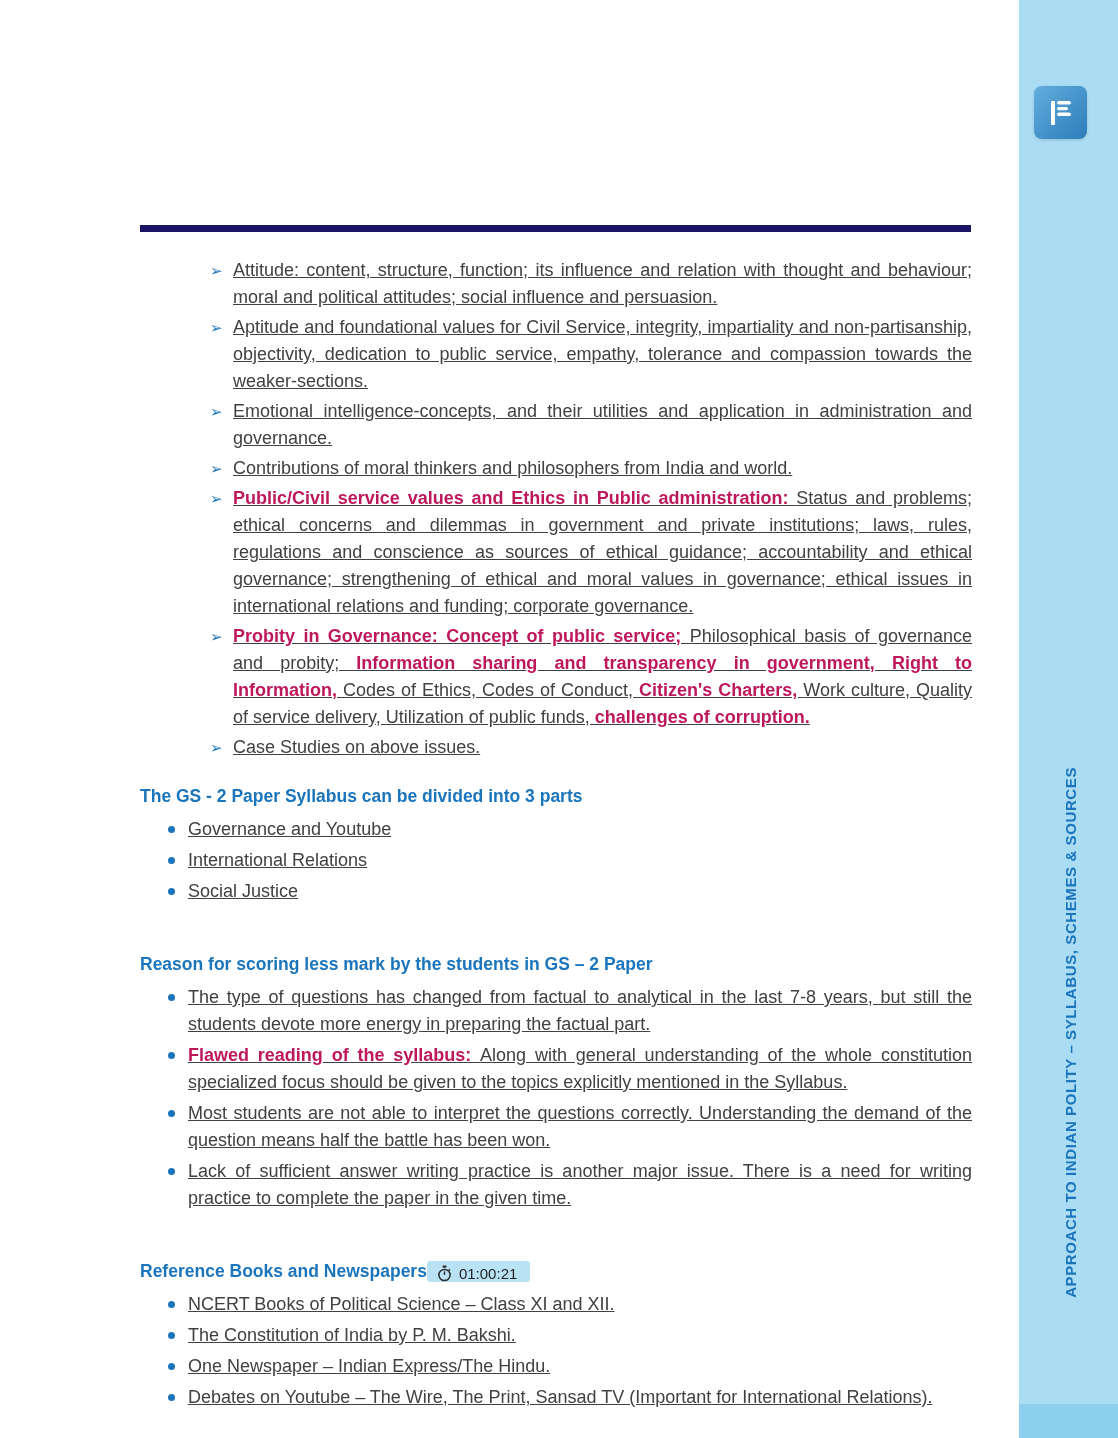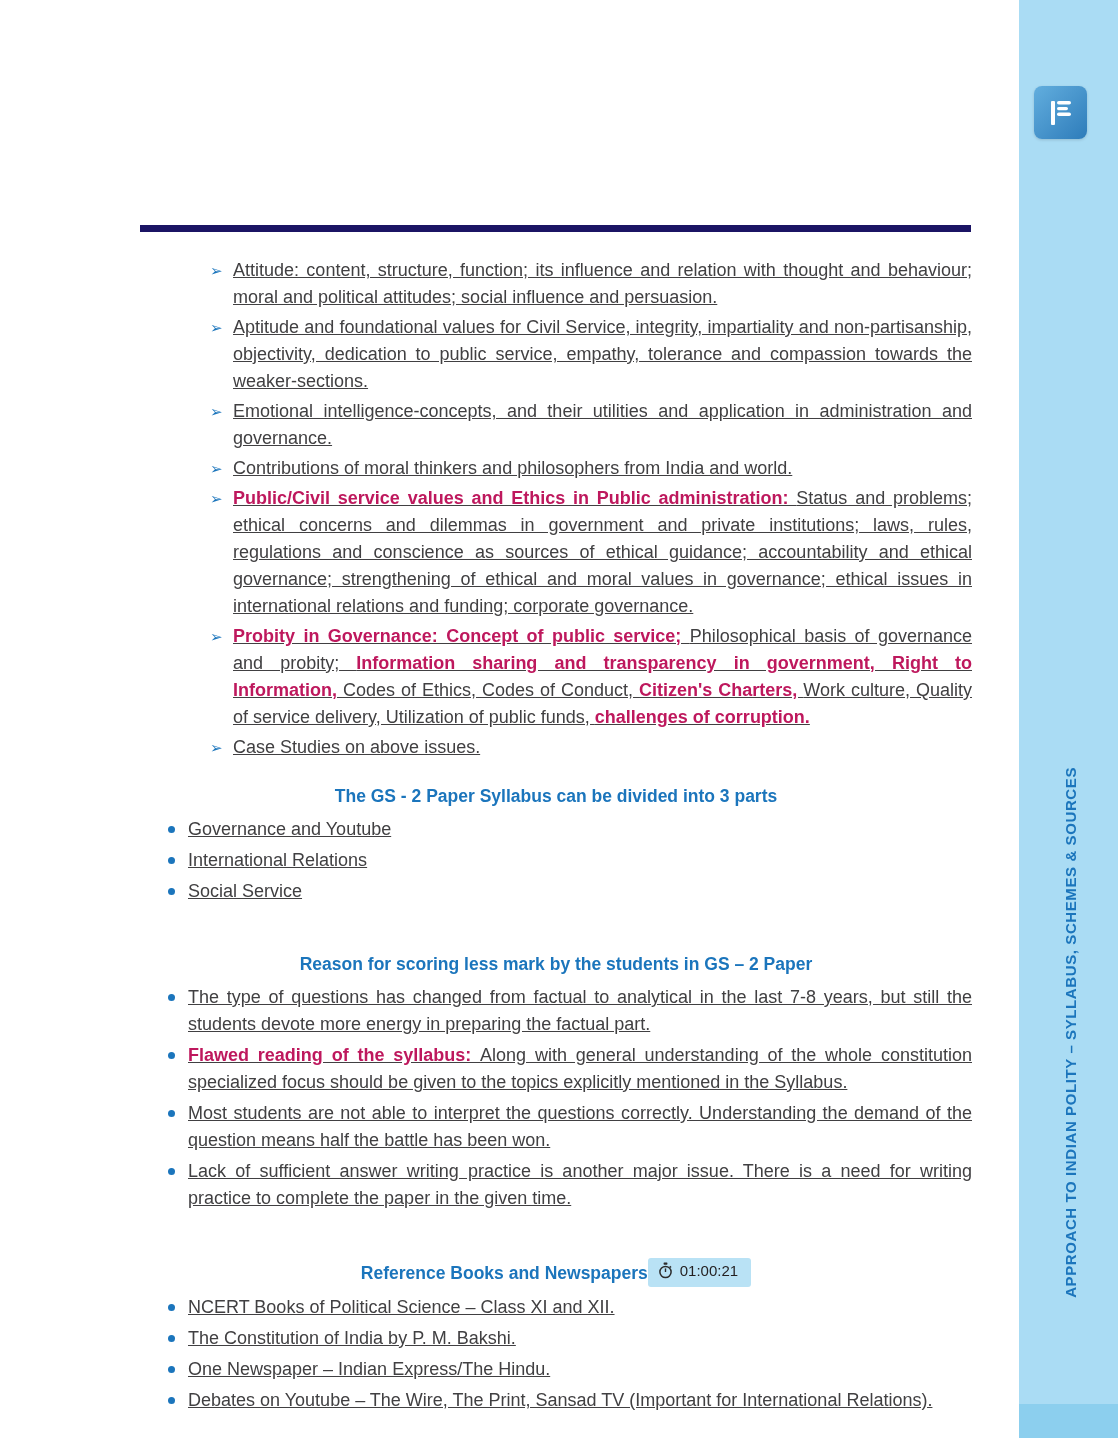--- a/index.html
+++ b/index.html
@@ -65,42 +65,42 @@
     flex:1 1 auto;
     text-align:justify;
     font-size:18px; line-height:27px;
     color:#414042;
     text-decoration:underline;
   }
   .seg-b { font-weight:bold; color:#be185d; }
   .section { margin-top:46px; }
   .section:first-of-type { margin-top:22px; }
   .heading-row {
-    display:flex; align-items:center; justify-content:center;
+    display:flex; align-items:center; justify-content:flex-start;
     margin-bottom:7px;
   }
   .section-heading {
     color:#1b75bc; font-weight:bold; font-size:17.5px;
     line-height:26px;
   }
   .dot-li { margin-bottom:4px; }
   .dot-marker {
     flex:0 0 auto;
     width:20px; margin-left:28px;
     position:relative; height:27px;
   }
   .dot-marker::after {
     content:""; position:absolute; left:0; top:10px;
     width:7px; height:7px; border-radius:50%;
     background:#1b75bc;
   }
   .timer-badge {
     display:inline-flex; align-items:center; gap:7px;
     background:#b9e2f5;
-    padding:4px 13px 8px 10px;
+    padding:4px 13px 0 10px;
     border-radius:3px;
     font-size:15px; color:#231f20;
     cursor:pointer;
     flex:0 0 auto;
   }
 </style>
 </head>
 <body>
 
 <div class="page">
@@ -163,21 +163,21 @@
             <div class="li dot-li">
               <span class="dot-marker"></span>
               <div class="li-text"><span class="seg">Governance and Youtube</span></div>
             </div>
             <div class="li dot-li">
               <span class="dot-marker"></span>
               <div class="li-text"><span class="seg">International Relations</span></div>
             </div>
             <div class="li dot-li">
               <span class="dot-marker"></span>
-              <div class="li-text"><span class="seg">Social Service</span></div>
+              <div class="li-text"><span class="seg">Social Justice</span></div>
             </div>
           </div>
         </section>
         <section class="section">
           <div class="heading-row">
             <h2 class="section-heading">Reason for scoring less mark by the students in GS – 2 Paper</h2>
           </div>
           <div class="dot-list">
             <div class="li dot-li">
               <span class="dot-marker"></span>

